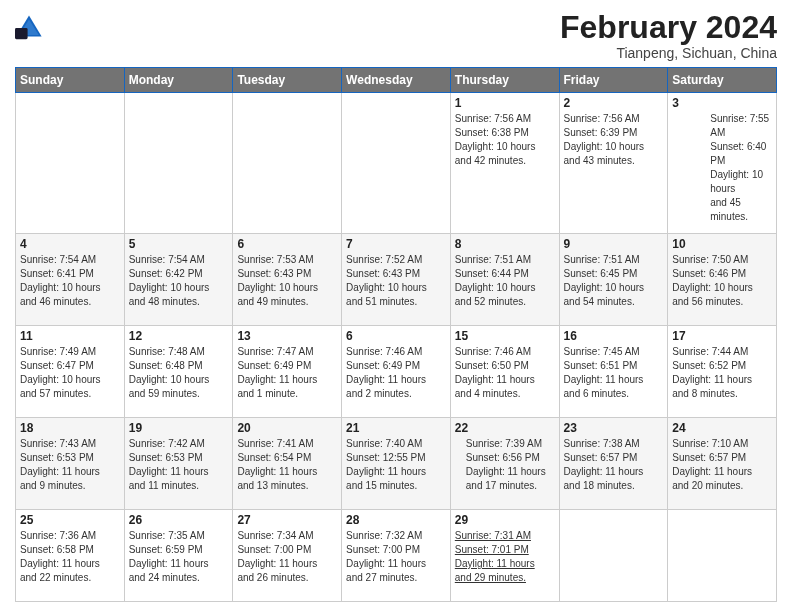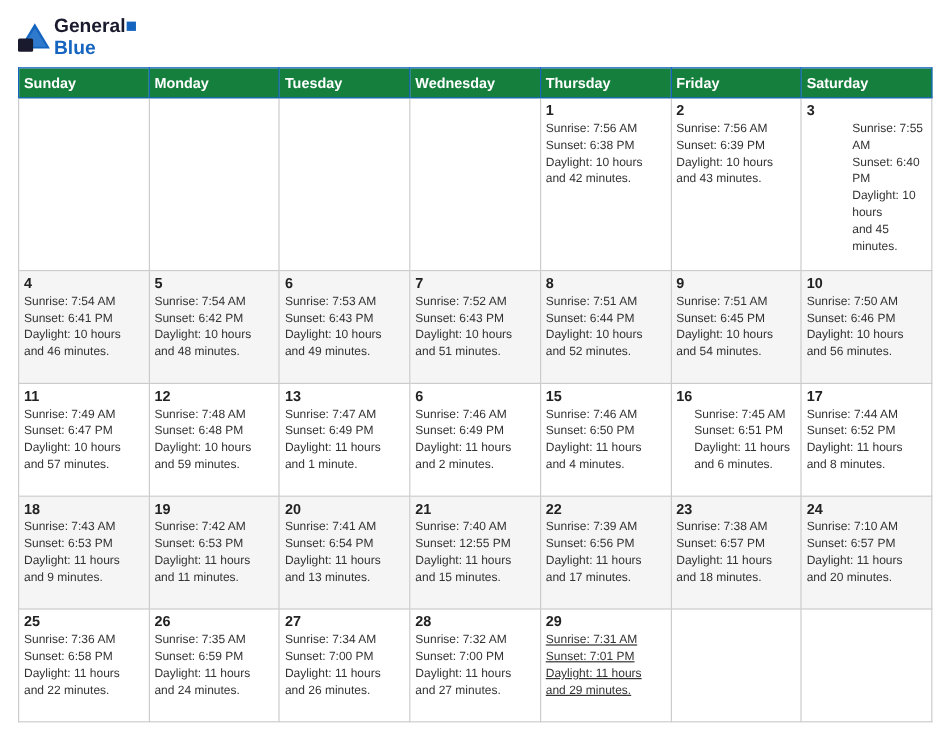--- a/index.html
+++ b/index.html
@@ -45,21 +45,21 @@
     .location {
       font-size: 14px;
       color: #444;
     }
     table {
       width: 100%;
       border-collapse: collapse;
       flex: 1;
     }
     thead tr th {
-      background: #15803d;
+      background: #737373;
       color: #fff;
       font-size: 12px;
       font-weight: bold;
       padding: 5px 4px;
       text-align: left;
       border: 1px solid #1565c0;
     }
     tbody tr td {
       border: 1px solid #ccc;
       vertical-align: top;
@@ -92,24 +92,24 @@
 <body>
 
 <div class="page">
   <div class="header">
     <div class="logo">
       <svg class="logo-icon" viewBox="0 0 40 40">
         <polygon points="20,2 38,32 2,32" fill="#1565c0"></polygon>
         <polygon points="20,8 34,30 6,30" fill="#4a90d9" opacity="0.5"></polygon>
         <rect x="0" y="20" width="18" height="16" rx="2" fill="#1a1a2e"></rect>
       </svg>
-      <div>
-        <div style="font-size:16px;font-weight:bold;color:#1a1a2e;">General<span style="color:#1565c0;">■</span></div>
-        <div style="font-size:16px;font-weight:bold;color:#1565c0;">Blue</div>
-      </div>
+    </div>
+    <div class="title-block">
+      <div class="month-title">February 2024</div>
+      <div class="location">Tianpeng, Sichuan, China</div>
     </div>
   </div>
 
   <table>
     <thead>
       <tr id="header-row">
       <th>Sunday</th>
           <th>Monday</th>
           <th>Tuesday</th>
           <th>Wednesday</th>
@@ -228,21 +228,21 @@
           </td>
           <td>
             <span class="day-num">15</span>
             <div class="day-info" style="white-space: pre-line;">Sunrise: 7:46 AM
 Sunset: 6:50 PM
 Daylight: 11 hours
 and 4 minutes.</div>
           </td>
           <td>
             <span class="day-num">16</span>
-            <div class="day-info" style="white-space: pre-line; margin-left: 15px;">Sunrise: 7:45 AM
+            <div class="day-info" style="white-space: pre-line;">Sunrise: 7:45 AM
 Sunset: 6:51 PM
 Daylight: 11 hours
 and 6 minutes.</div>
           </td>
           <td>
             <span class="day-num">17</span>
             <div class="day-info" style="white-space: pre-line;">Sunrise: 7:44 AM
 Sunset: 6:52 PM
 Daylight: 11 hours
 and 8 minutes.</div>
@@ -272,21 +272,21 @@
           </td>
           <td>
             <span class="day-num">21</span>
             <div class="day-info" style="white-space: pre-line;">Sunrise: 7:40 AM
 Sunset: 12:55 PM
 Daylight: 11 hours
 and 15 minutes.</div>
           </td>
           <td>
             <span class="day-num">22</span>
-            <div class="day-info" style="white-space: pre-line;">Sunrise: 7:39 AM
+            <div class="day-info" style="white-space: pre-line; margin-left: 11px;">Sunrise: 7:39 AM
 Sunset: 6:56 PM
 Daylight: 11 hours
 and 17 minutes.</div>
           </td>
           <td>
             <span class="day-num">23</span>
             <div class="day-info" style="white-space: pre-line;">Sunrise: 7:38 AM
 Sunset: 6:57 PM
 Daylight: 11 hours
 and 18 minutes.</div>

